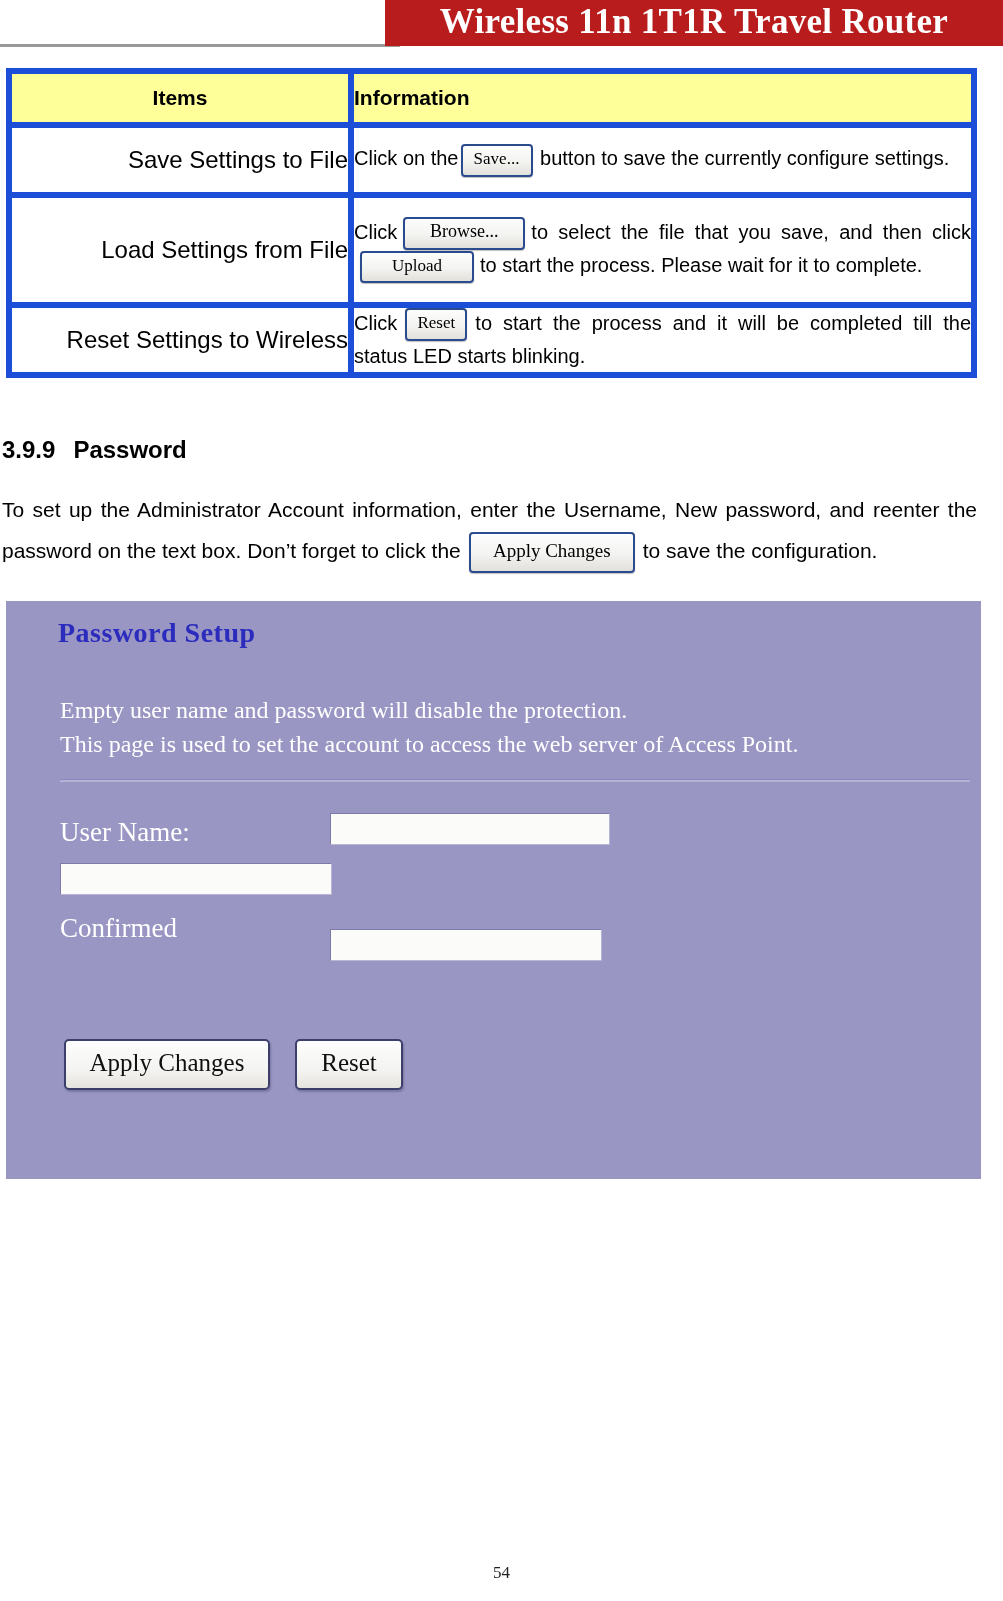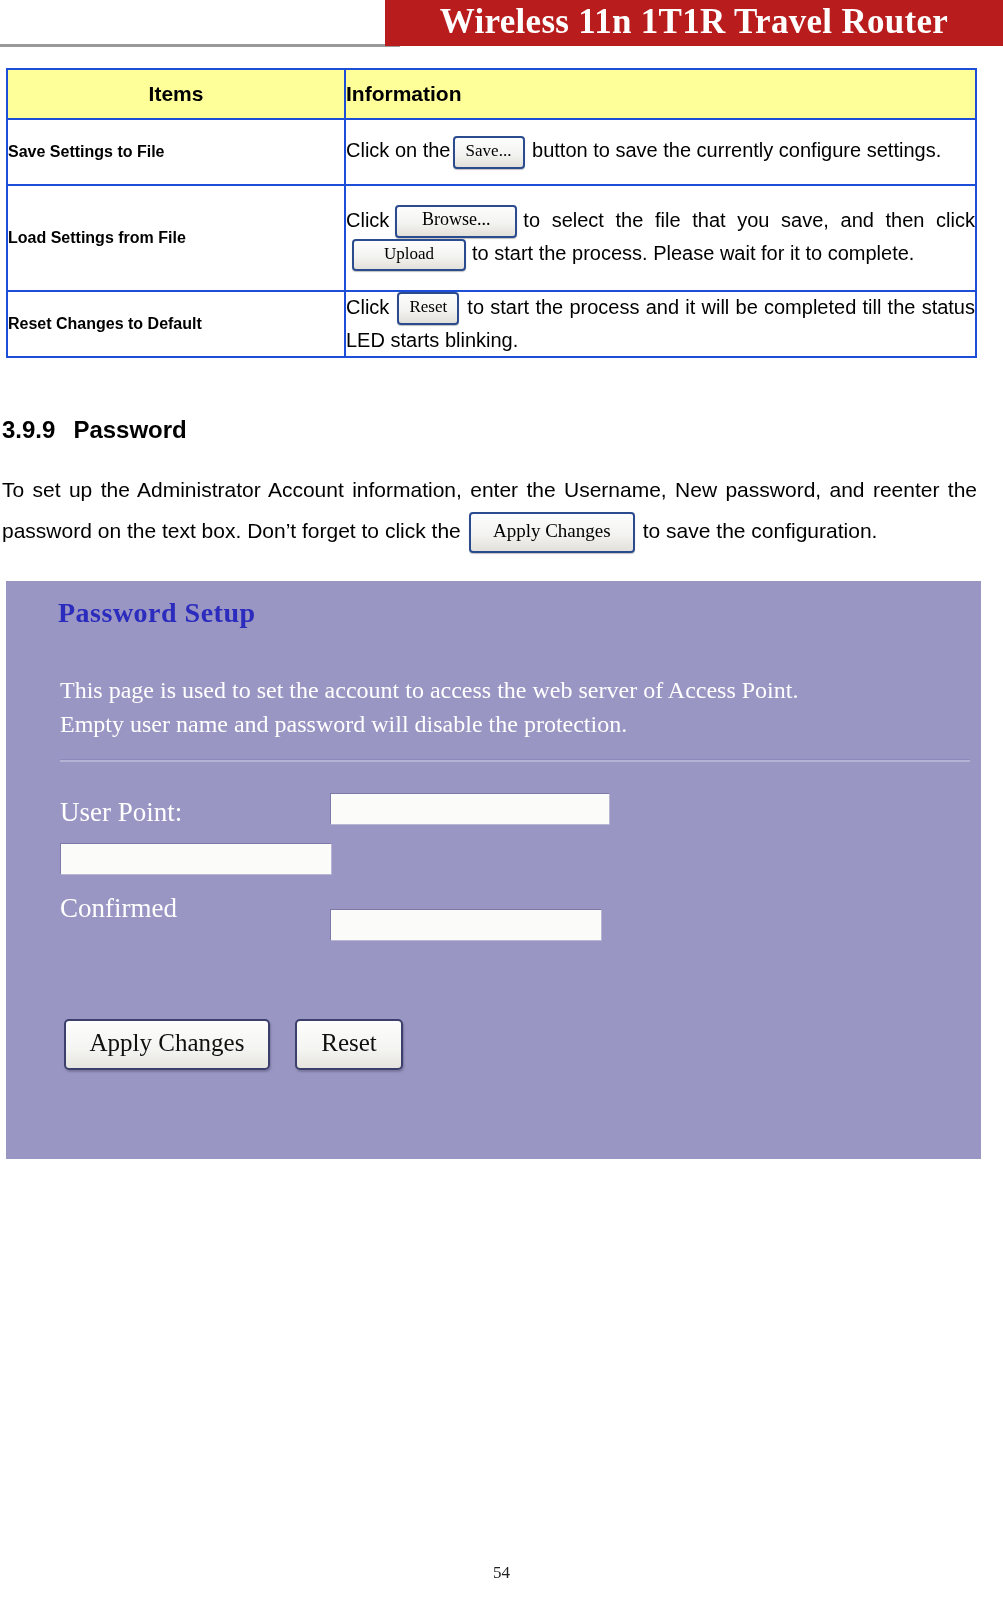--- a/index.html
+++ b/index.html
@@ -55,38 +55,38 @@
   }
 
   
   .info-table {
     width: 971px;
     margin: 16px 0 0 6px;
     border-collapse: collapse;
     table-layout: fixed;
   }
   .info-table td, .info-table th {
-    border: 2px solid #1d4ed8;
+    border: 6px solid #1d4ed8;
     vertical-align: middle;
     padding: 0;
   }
   .info-table .col-item { width: 336px; }
   .info-table thead th {
     background: #ffff99;
     height: 48px;
     font-size: 21px;
     font-weight: bold;
   }
   .th-items { text-align: center; }
   .th-info  { text-align: left; padding-left: 18px; }
 
   .cell-item {
-    text-align: left;
-    font-size: 16px;
-    font-weight: bold;
+    text-align: right;
+    font-size: 24px;
+    font-weight: normal;
     padding: 10px 6px;
   }
   .cell-info {
     text-align: justify;
     font-size: 20px;
     line-height: 1.55;
     padding: 12px 14px 12px 14px;
   }
   .cell-info.row1 { height: 64px; margin-left: 6px; }
   .cell-info.row2 { height: 104px; }
@@ -259,49 +259,49 @@
         <span>button to save the currently configure settings.</span>
       </td>
     </tr>
     <tr>
       <td class="cell-item">Load Settings from File</td>
       <td class="cell-info row2">
         <span>Click</span><span class="webbtn browse">Browse...</span><span>to select the file that you save, and then click</span><span class="webbtn upload">Upload</span><span>to start the process. Please wait for it to complete.</span>
       </td>
     </tr>
     <tr>
-      <td class="cell-item">Reset Changes to Default</td>
+      <td class="cell-item">Reset Settings to Wireless</td>
       <td class="cell-info row3">
         <span>Click</span><span class="webbtn resetbtn">Reset</span><span>to start the process and it will be completed till the status LED starts blinking.</span>
       </td>
     </tr>
   </tbody>
 </table>
 
 <div class="section-gap"></div>
 
 <div class="section-heading">
   <span class="num">3.9.9</span><span>Password</span>
 </div>
 
 <div class="body-copy">
   <span>To set up the Administrator Account information, enter the Username, New password, and reenter the password on the text box. Don’t forget to click the</span><span class="webbtn applyinline">Apply Changes</span><span>to save the configuration.</span>
 </div>
 
 <div class="shot">
   <div class="shot-title">Password Setup</div>
   <div class="shot-desc">
+    <div>Empty user name and password will disable the protection.</div>
     <div>This page is used to set the account to access the web server of Access Point.</div>
-    <div>Empty user name and password will disable the protection.</div>
   </div>
   <div class="shot-rule"></div>
 
   <div class="shot-form">
     <div class="form-row">
-      <div class="form-label">User Point:</div>
+      <div class="form-label">User Name:</div>
       <input class="form-input wide" type="text" value="" style="">
     </div>
     <div class="form-row">
       <input class="form-input" type="password" value="" style="">
     </div>
     <div class="form-row row-confirm">
       <div class="form-label">
         <div>Confirmed</div>
       </div>
       <input class="form-input" type="password" value="" style="">

